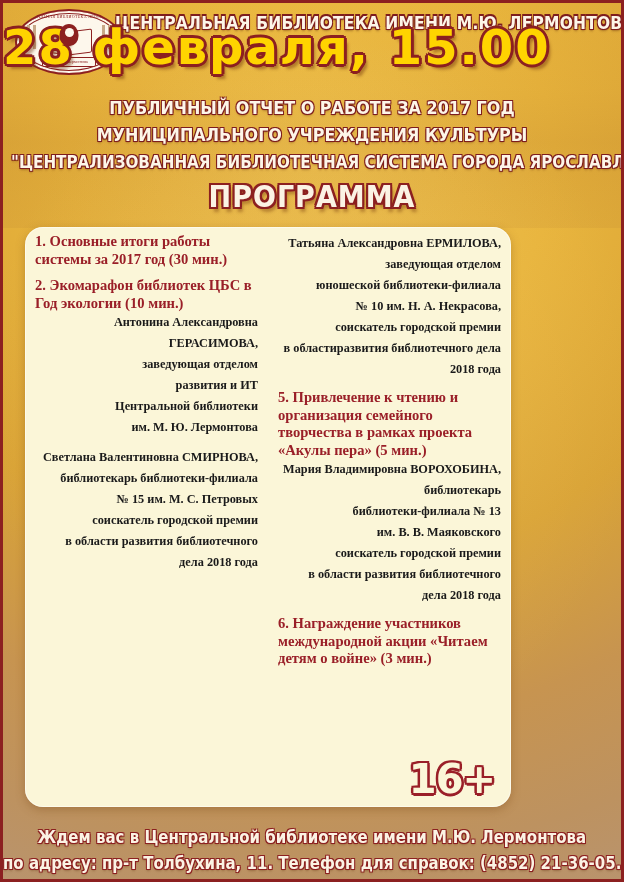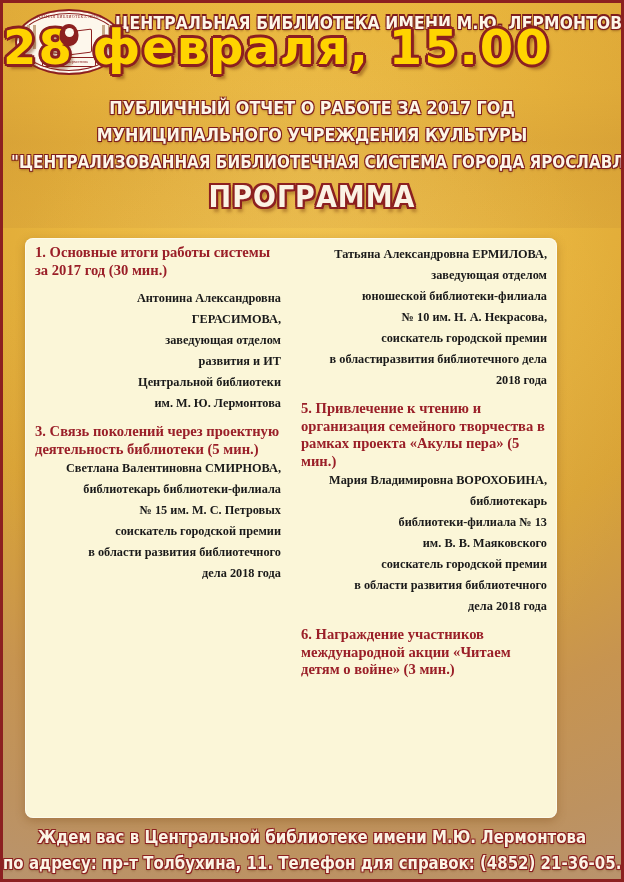--- a/index.html
+++ b/index.html
@@ -154,29 +154,28 @@
       -2px  2px 0 #8c2020, 2px  2px 0 #8c2020,
       -2px 0 0 #8c2020, 2px 0 0 #8c2020,
        0 -2px 0 #8c2020, 0 2px 0 #8c2020,
        3px 4px 3px rgba(110,50,10,.4);
   }
 
   
   .panel {
     position: absolute;
     left: 22px; top: 224px;
-    width: 532px; height: 580px;
+    width: 486px; height: 580px;
     background: #fbf6d8;
-    border-radius: 8px;
+    border-radius: 18px;
     box-shadow: 0 3px 10px rgba(120,70,20,.35), 0 0 0 1px rgba(255,255,255,.5) inset;
     display: flex;
     box-sizing: border-box;
     padding: 6px 10px 6px 10px;
     overflow: hidden;
-    margin-top: 11px;
   }
   .col-l, .col-r { width: 50%; box-sizing: border-box; position: relative; }
   .col-l { padding-right: 10px; }
   .col-r { padding-left: 10px; }
 
   .item { margin-bottom: 9px; }
   .item-head {
     color: #9a1f28;
     font-weight: bold;
     font-size: 14.6px;
@@ -256,29 +255,29 @@
   </div>
 
   <div class="program-title">ПРОГРАММА</div>
 
   <div class="panel">
     <div class="col-l">
       <div class="item">
         <div class="item-head" style="white-space: pre-line;">1.  Основные итоги работы системы за 2017 год (30 мин.)</div>
       </div>
       <div class="item">
+        <div class="item-head" style="white-space: pre-line;">2.  Экомарафон библиотек ЦБС в Год экологии (10 мин.)</div>
         <div class="item-body" style="white-space: pre-line;">Антонина Александровна
 ГЕРАСИМОВА,
 заведующая отделом
 развития и ИТ
 Центральной библиотеки
 им. М. Ю. Лермонтова</div>
       </div>
       <div class="item">
-        <div class="item-head" style="white-space: pre-line;">3.  Связь поколений через проектную деятельность библиотеки (5 мин.)</div>
         <div class="item-body" style="white-space: pre-line;">Светлана Валентиновна СМИРНОВА,
 библиотекарь библиотеки-филиала
 № 15 им. М. С. Петровых
 соискатель городской премии
 в области  развития библиотечного
 дела 2018 года</div>
       </div>
     </div>
 
     <div class="col-r">
@@ -299,20 +298,21 @@
 библиотеки-филиала № 13
 им. В. В. Маяковского
 соискатель городской премии
 в области  развития библиотечного
 дела 2018 года</div>
       </div>
       <div class="item">
         <div class="item-head" style="white-space: pre-line;">6.  Награждение участников международной акции «Читаем детям о войне» (3 мин.)</div>
         <div class="item-body" style="white-space: pre-line;"></div>
       </div>
+      <div class="badge16">16+</div>
     </div>
   </div>
 
   <div class="footer">
     <div>Ждем вас в Центральной библиотеке имени М.Ю. Лермонтова</div>
     <div>по адресу: пр-т Толбухина, 11. Телефон для справок: (4852) 21-36-05.</div>
   </div>
 </div>
 
 </body></html>

